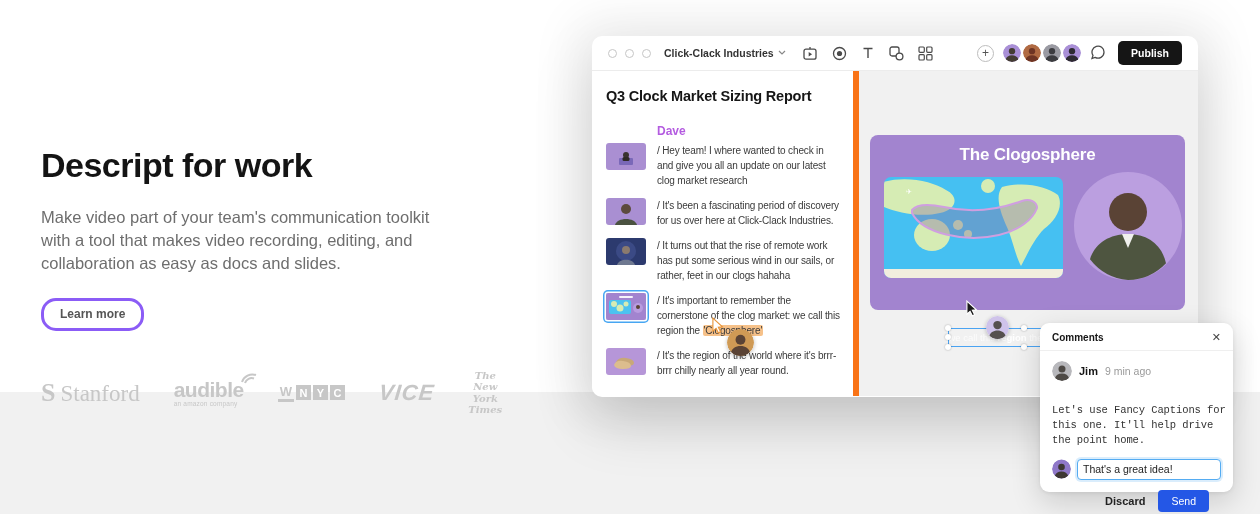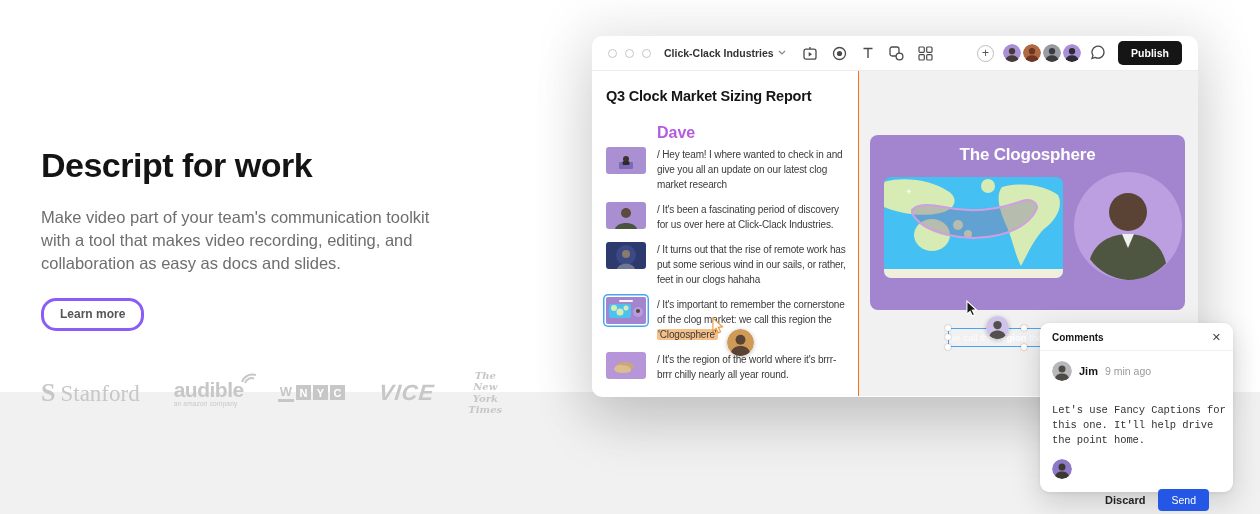--- a/index.html
+++ b/index.html
@@ -47,23 +47,23 @@
              font-size:12px; line-height:15px; text-align:center; cursor:pointer; background:#fff; }
   .avatars { display:flex; gap:2px; }
   .av { border-radius:50%; display:block; }
   .av17 { width:18px; height:18px; }
   .publish { background:#151515; color:#fff; border:none; border-radius:5px; font-size:10.5px;
              font-weight:700; padding:6px 13px; cursor:pointer; margin-left:3px; }
 
   .win-body { display:flex; height:325px; }
 
   
-  .doc-panel { position:relative; width:267px; border-right:1px solid #f97316; border-radius:0 0 0 10px; background:#fff; }
+  .doc-panel { position:relative; width:267px; border-right:6px solid #f97316; border-radius:0 0 0 10px; background:#fff; }
   .doc-title { margin:17px 14px 0; font-size:14.5px; font-weight:700; letter-spacing:-.2px; color:#161616; }
-  .speaker { margin:20px 0 5px 65px; font-size:16px; font-weight:700; color:#b45ce0; }
+  .speaker { margin:20px 0 5px 65px; font-size:12px; font-weight:700; color:#b45ce0; }
   .rows { margin:0 12px 0 14px; }
   .row { display:flex; gap:11px; margin-bottom:10px; }
   .thumb { width:40px; height:27px; border-radius:3px; flex:none; overflow:hidden; }
   .thumb svg { display:block; }
   .thumb.selected { box-shadow:0 0 0 1.5px #fff, 0 0 0 3px #47a6f2; border-radius:2px; }
   .rtext { width:200px; font-size:10px; letter-spacing:-.15px; line-height:1.5; color:#3a3a3a; }
   .hl { background:#f6c189; border-radius:2px; padding:0 1px; }
   .doc-cursor { position:absolute; left:119px; top:246px; z-index:3; }
   .doc-avatar { position:absolute; left:135px; top:258px; width:27px; height:27px; z-index:3;
                 border-radius:50%; box-shadow:0 1px 4px rgba(0,0,0,.25); }
@@ -367,20 +367,21 @@
         <span class="cm-author">Jim</span>
         <span class="cm-time">9 min ago</span>
       </div>
       <div class="cm-text">Let's use Fancy Captions for this one. It'll help drive the point home.</div>
       <div class="cm-reply">
         <svg class="av av20" viewBox="0 0 24 24">
           <circle cx="12" cy="12" r="12" fill="#8f78c8"></circle>
             <circle cx="12" cy="9.5" r="4.2" fill="#3e3833"></circle>
           <path d="M12 15c-4.5 0-7.6 2.4-8.4 5.6A12 12 0 0 0 12 24a12 12 0 0 0 8.4-3.4C19.6 17.4 16.5 15 12 15Z" fill="#3e3833"></path>
           </svg>
+        <input class="reply-input" value="That's a great idea!" style="">
       </div>
       <div class="cm-actions">
         <button class="discard">Discard</button>
         <button class="send">Send</button>
       </div>
     </div>
   </div>
 </div>
 
 </body></html>

